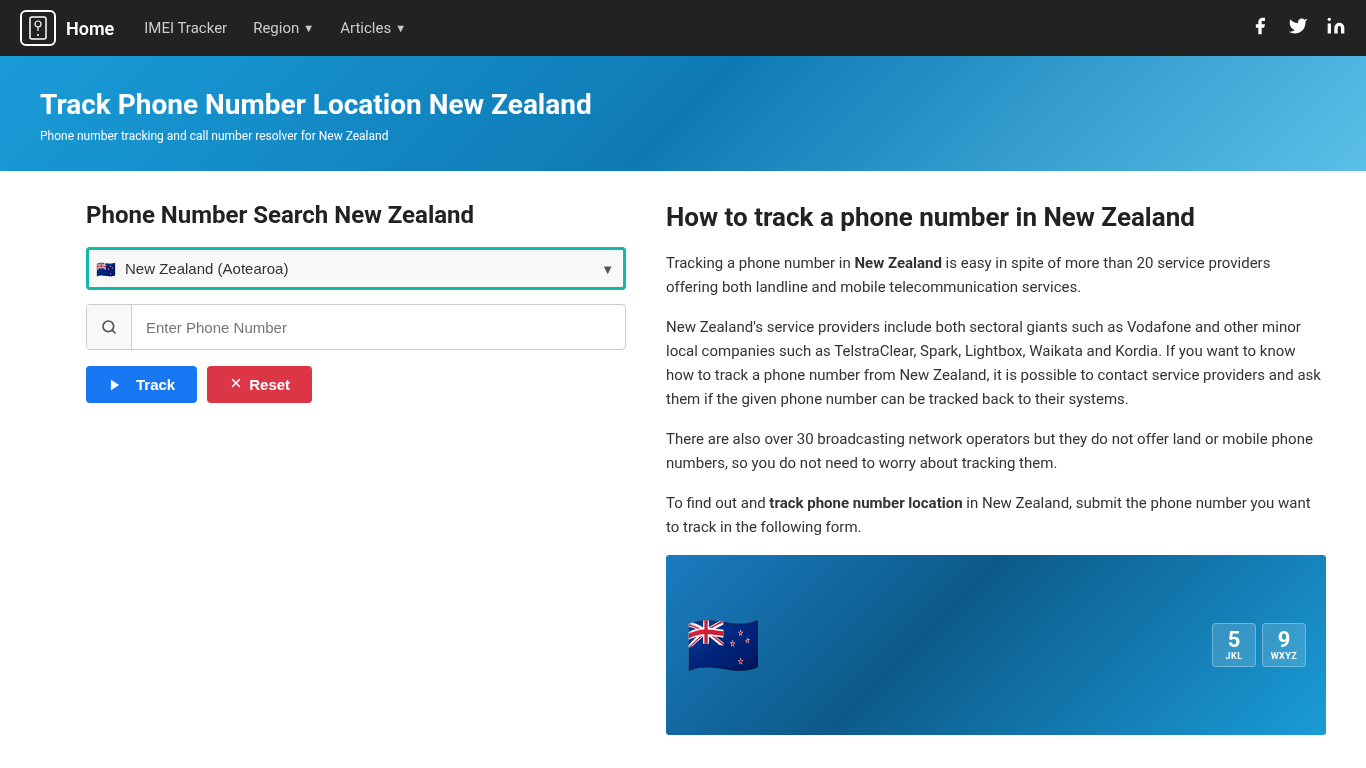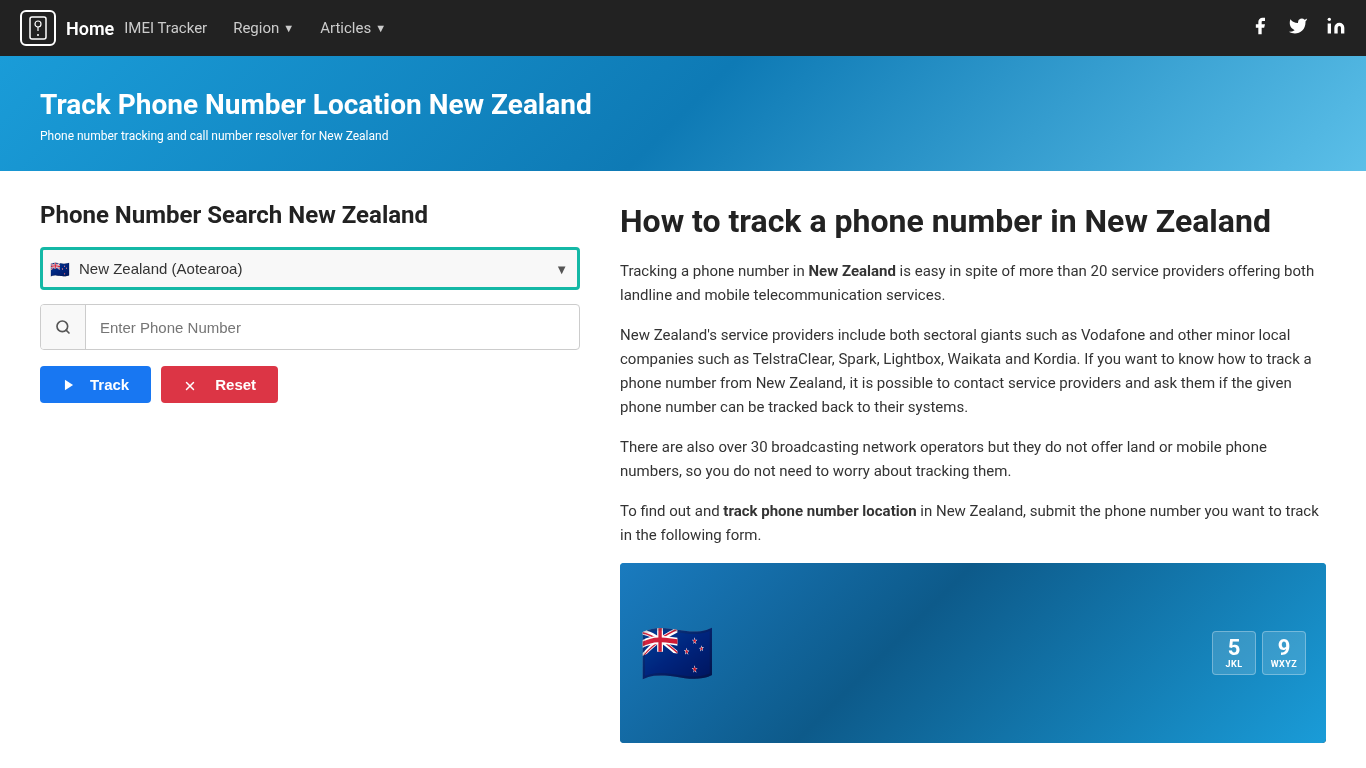--- a/index.html
+++ b/index.html
@@ -10,20 +10,21 @@
       background: #222;
       display: flex;
       align-items: center;
       padding: 0 20px;
       height: 56px;
       justify-content: space-between;
     }
     .navbar-left {
       display: flex;
       align-items: center;
+      gap: 20px;
     }
     .navbar-brand {
       display: flex;
       align-items: center;
       gap: 10px;
       color: #fff;
       text-decoration: none;
     }
     .navbar-brand-icon {
       width: 36px;
@@ -96,20 +97,21 @@
       display: flex;
       gap: 40px;
       padding: 30px 40px;
       max-width: 1366px;
     }
 
     
     .left-col {
       flex: 0 0 540px;
       max-width: 540px;
+      margin-left: 46px;
     }
     .section-title {
       font-size: 24px;
       font-weight: 700;
       color: #222;
       margin-bottom: 18px;
     }
     .country-select-wrapper {
       position: relative;
       margin-bottom: 14px;
@@ -191,30 +193,30 @@
     .btn-reset {
       background: #dc3545;
       color: #fff;
       border: none;
       border-radius: 4px;
       padding: 10px 22px;
       font-size: 15px;
       font-weight: 600;
       cursor: pointer;
       display: flex;
-      align-items: flex-end;
-      gap: 18px;
+      align-items: flex-start;
+      gap: 6px;
     }
 
     
     .right-col {
       flex: 1;
     }
     .right-title {
-      font-size: 32px;
+      font-size: 26px;
       font-weight: 700;
       color: #222;
       margin-bottom: 16px;
       line-height: 1.3;
     }
     .right-para {
       font-size: 15px;
       color: #333;
       line-height: 1.6;
       margin-bottom: 16px;

